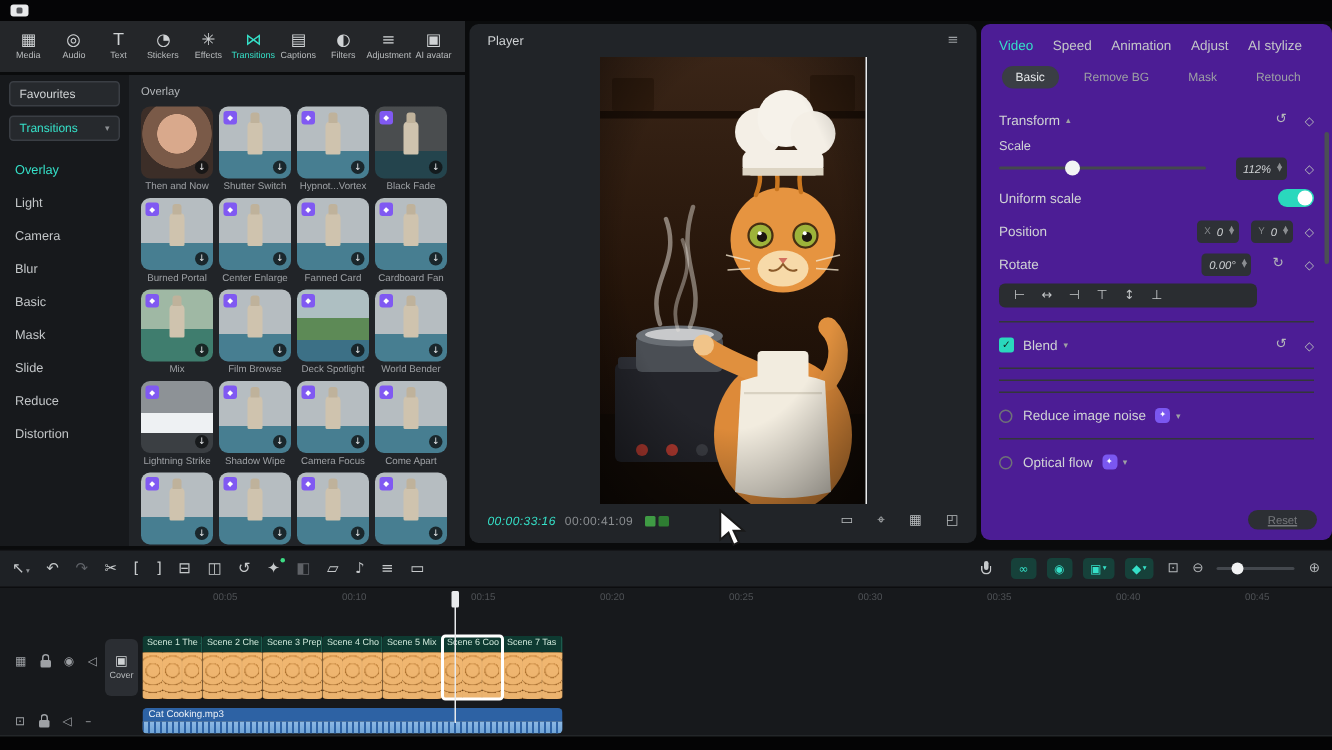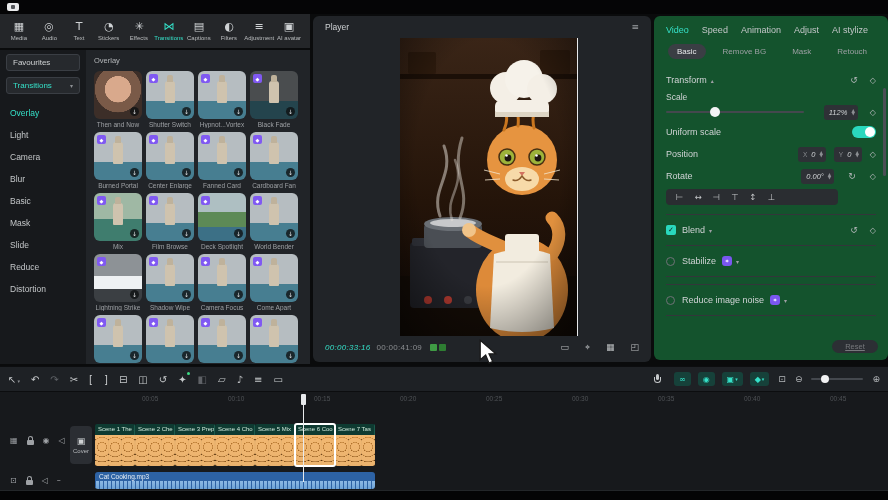--- a/index.html
+++ b/index.html
@@ -65,21 +65,21 @@
   .video-edge { position:absolute; right:-1px; top:0; width:1px; height:298px; background:#e8eaec; }
   .player-foot { position:absolute; left:0; bottom:2px; width:338px; height:26px; display:flex; align-items:center; padding:0 12px; }
   .tc-cur { font-size:8px; color:#35e0c8; letter-spacing:.3px;font-style:italic; }
   .tc-tot { font-size:8px; color:#8a8d90; margin-left:6px; letter-spacing:.3px; }
   .gif-ind { display:flex; gap:2px; margin-left:8px; }
   .gif-sq { width:7px; height:7px; border-radius:1px; }
   .player-ctrls { margin-left:auto; display:flex; gap:16px; }
   .pc-ico { font-size:9px; color:#b9bcbe; cursor:pointer; }
 
   
-  .inspector { position:absolute; left:654px; top:16px; width:234px; height:344px; background:#14532d; border-radius:6px; overflow:hidden; }
+  .inspector { position:absolute; left:654px; top:16px; width:234px; height:344px; background:#4c1d95; border-radius:6px; overflow:hidden; }
   .insp-tabs { display:flex; gap:13px; padding:9px 12px 4px; }
   .insp-tab { font-size:9px; color:#c3c6c8; cursor:pointer; white-space:nowrap; }
   .insp-tab.active { color:#35e0c8; }
   .insp-subtabs { display:flex; gap:8px; padding:5px 14px 7px; }
   .insp-subtab { font-size:8px; color:#9da0a4; padding:3px 9px; border-radius:9px; cursor:pointer; white-space:nowrap; }
   .insp-subtab.active { background:#3a3e44; color:#e6e8ea; }
   .insp-body { padding:4px 12px 0; position:relative; }
   .irow { display:flex; align-items:center; position:relative; }
   .ilabel { font-size:9px; color:#d0d3d5; }
   .icaret { font-size:6px; color:#9da0a4; margin-left:4px; }
@@ -577,41 +577,41 @@
         <span class="ilabel">Blend</span>
         <span class="icaret g">▾</span>
         <span class="iright">
           <span class="mini-ico g">↺</span>
           <span class="kf g">◇</span>
         </span>
       </div>
 
       <div class="divider"></div>
 
-      <div class="irow" style="height:16px">
-        <span class="ring"></span>
-        <span class="ilabel">Stabilize</span>
-        <span class="fbadge g">✦</span>
-        <span class="icaret g">▾</span>
-      </div>
 
       <div class="divider"></div>
 
 
       <div class="divider"></div>
 
       <div class="irow" style="height:16px">
         <span class="ring"></span>
         <span class="ilabel">Reduce image noise</span>
         <span class="fbadge g">✦</span>
         <span class="icaret g">▾</span>
       </div>
 
       <div class="divider"></div>
 
+      <div class="irow" style="height:16px">
+        <span class="ring"></span>
+        <span class="ilabel">Optical flow</span>
+        <span class="fbadge g">✦</span>
+        <span class="icaret g">▾</span>
+      </div>
     </div>
 
     <div class="reset-pill">Reset</div>
     <div class="insp-scroll"></div>
   </section>
 
   <div class="tl-toolbar">
     <span id="tt-left" style="display:flex;align-items:center">
         <span class="tt-ico g">↖<span class="tt-caret g">▾</span></span>
         <span class="tt-ico g">↶</span>

